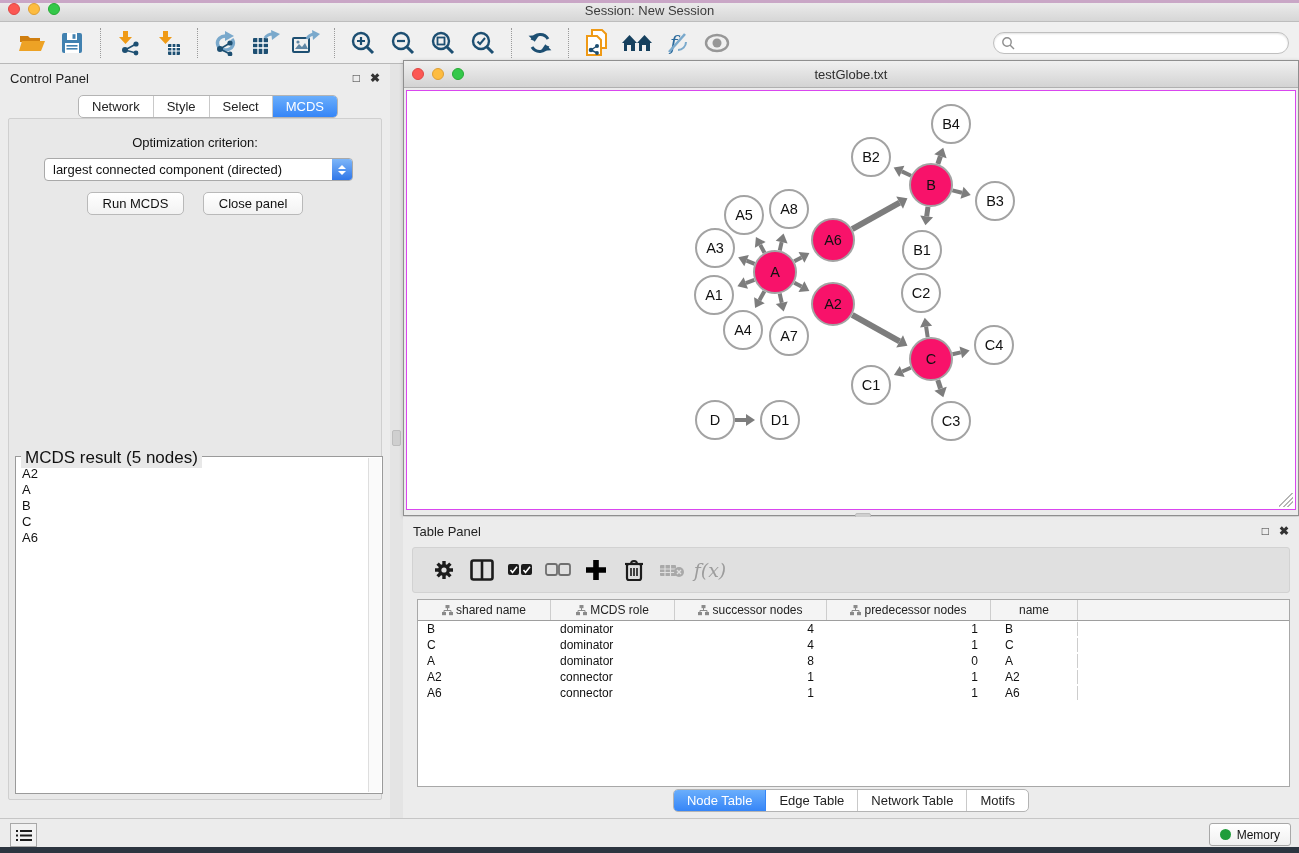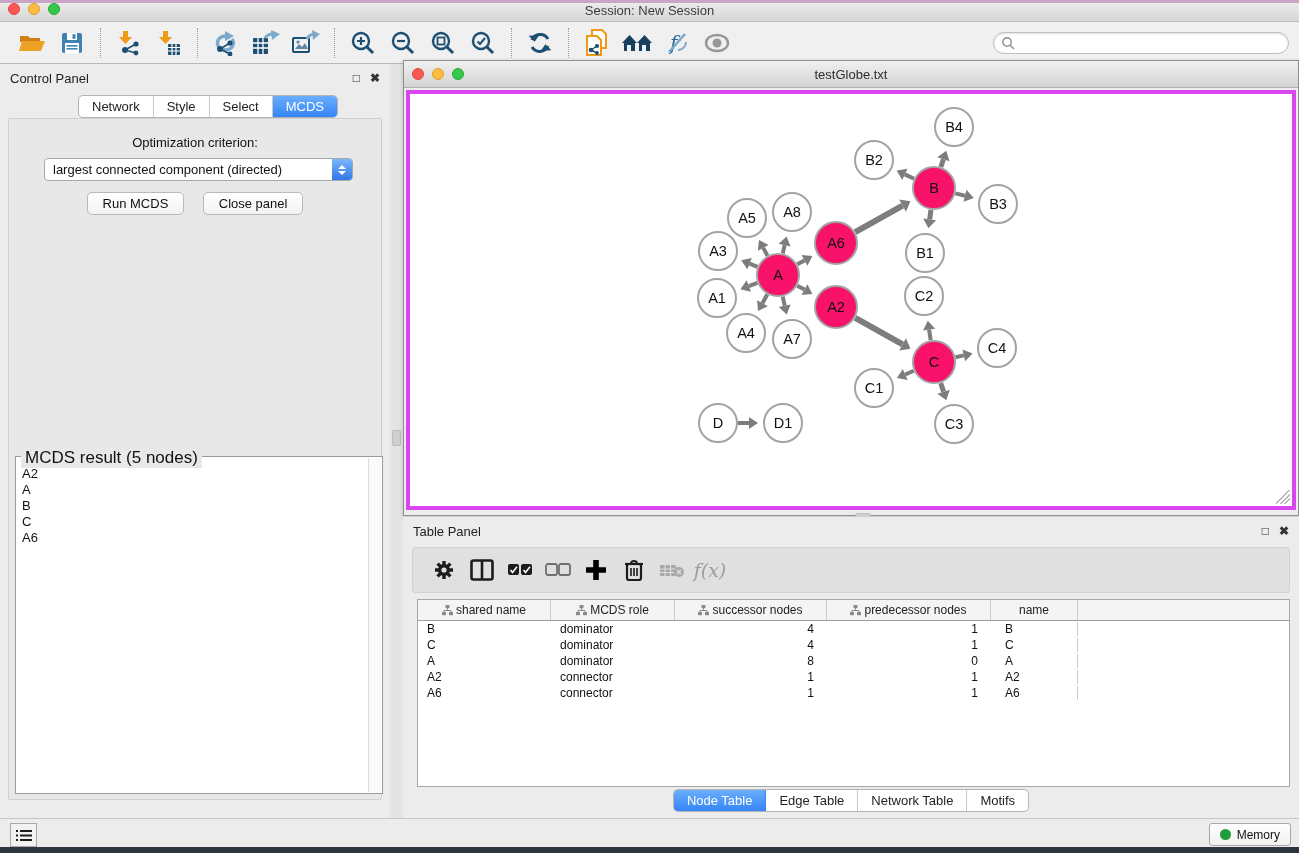--- a/index.html
+++ b/index.html
@@ -72,21 +72,21 @@
   .hgrip { position:absolute; width:16px; height:6px; background:#cfcfcf;
     border:1px solid #bdbdbd; border-radius:2px; }
 
   
   #net-window { left:403px; top:60px; width:896px; height:456px;
     border:1px solid #8f8f8f; background:#ececec; box-shadow:0 1px 4px rgba(0,0,0,.2); }
   #net-titlebar { height:27px; background:linear-gradient(#f0f0f0,#d3d3d3);
     border-bottom:1px solid #b0b0b0; display:flex; align-items:center; position:relative; }
   #net-titlebar .title { position:absolute; left:0; right:0; text-align:center; font-size:13px; color:#2e2e2e; }
   #net-canvas { position:absolute; left:2px; top:29px; width:890px; height:420px;
-    background:#fff; border:4px solid #d946ef; }
+    background:#fff; border:1px solid #d946ef; }
   #net-resize { position:absolute; right:2px; bottom:2px; width:14px; height:14px;
     background:
       linear-gradient(135deg, transparent 46%, #b5b5b5 46%, #b5b5b5 52%, transparent 52%),
       linear-gradient(135deg, transparent 62%, #b5b5b5 62%, #b5b5b5 68%, transparent 68%),
       linear-gradient(135deg, transparent 78%, #b5b5b5 78%, #b5b5b5 84%, transparent 84%); }
 
   
   #table-panel { left:403px; top:517px; width:896px; height:332px; background:#ececec; }
   #tp-toolbar { position:absolute; left:9px; top:30px; width:878px; height:46px;
     background:#e0e0e0; border:1px solid #d2d2d2; border-radius:3px;

